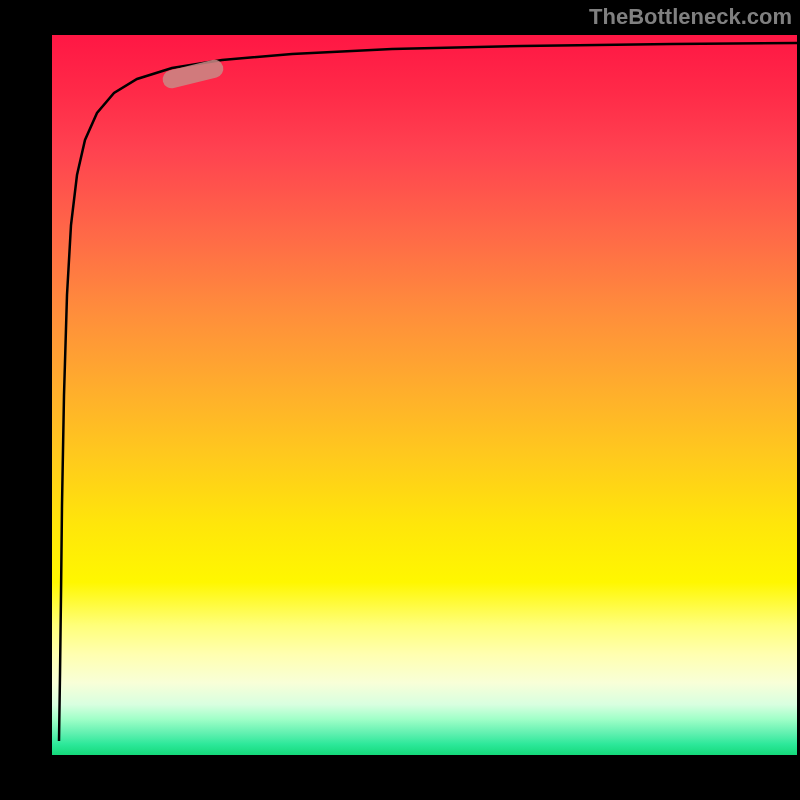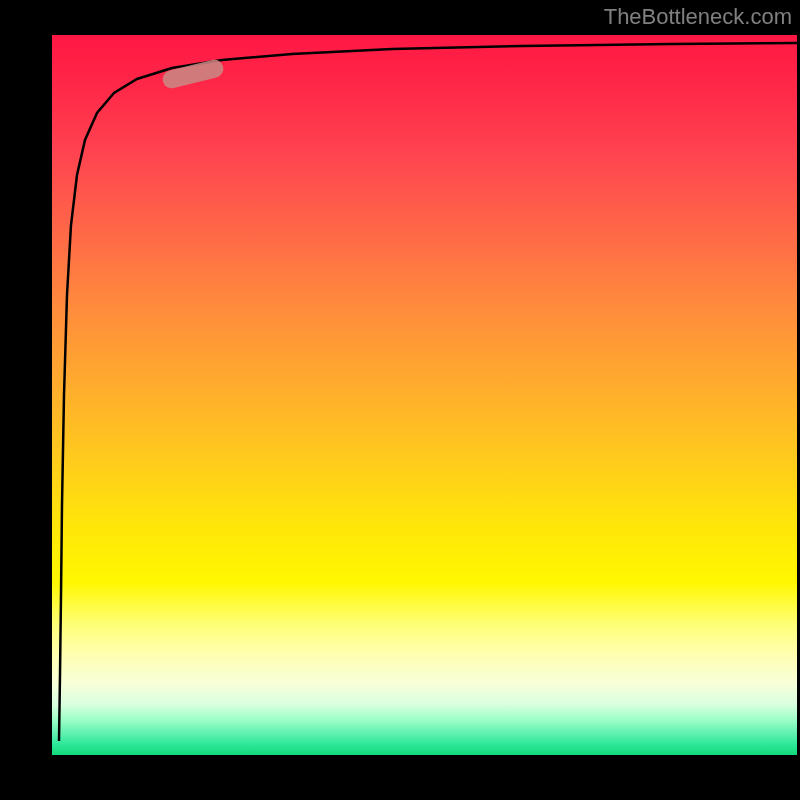--- a/index.html
+++ b/index.html
@@ -10,21 +10,21 @@
     position: relative;
     font-family: Arial, Helvetica, sans-serif;
     overflow: hidden;
   }
   .watermark {
     position: absolute;
     top: 4px;
     right: 8px;
     color: #808080;
     font-size: 22px;
-    font-weight: 400;
+    font-weight: 700;
     z-index: 10;
   }
   .plot-area {
     position: absolute;
     left: 52px;
     top: 35px;
     width: 745px;
     height: 720px;
     background: linear-gradient(to bottom,
       #ff1744 0%,

